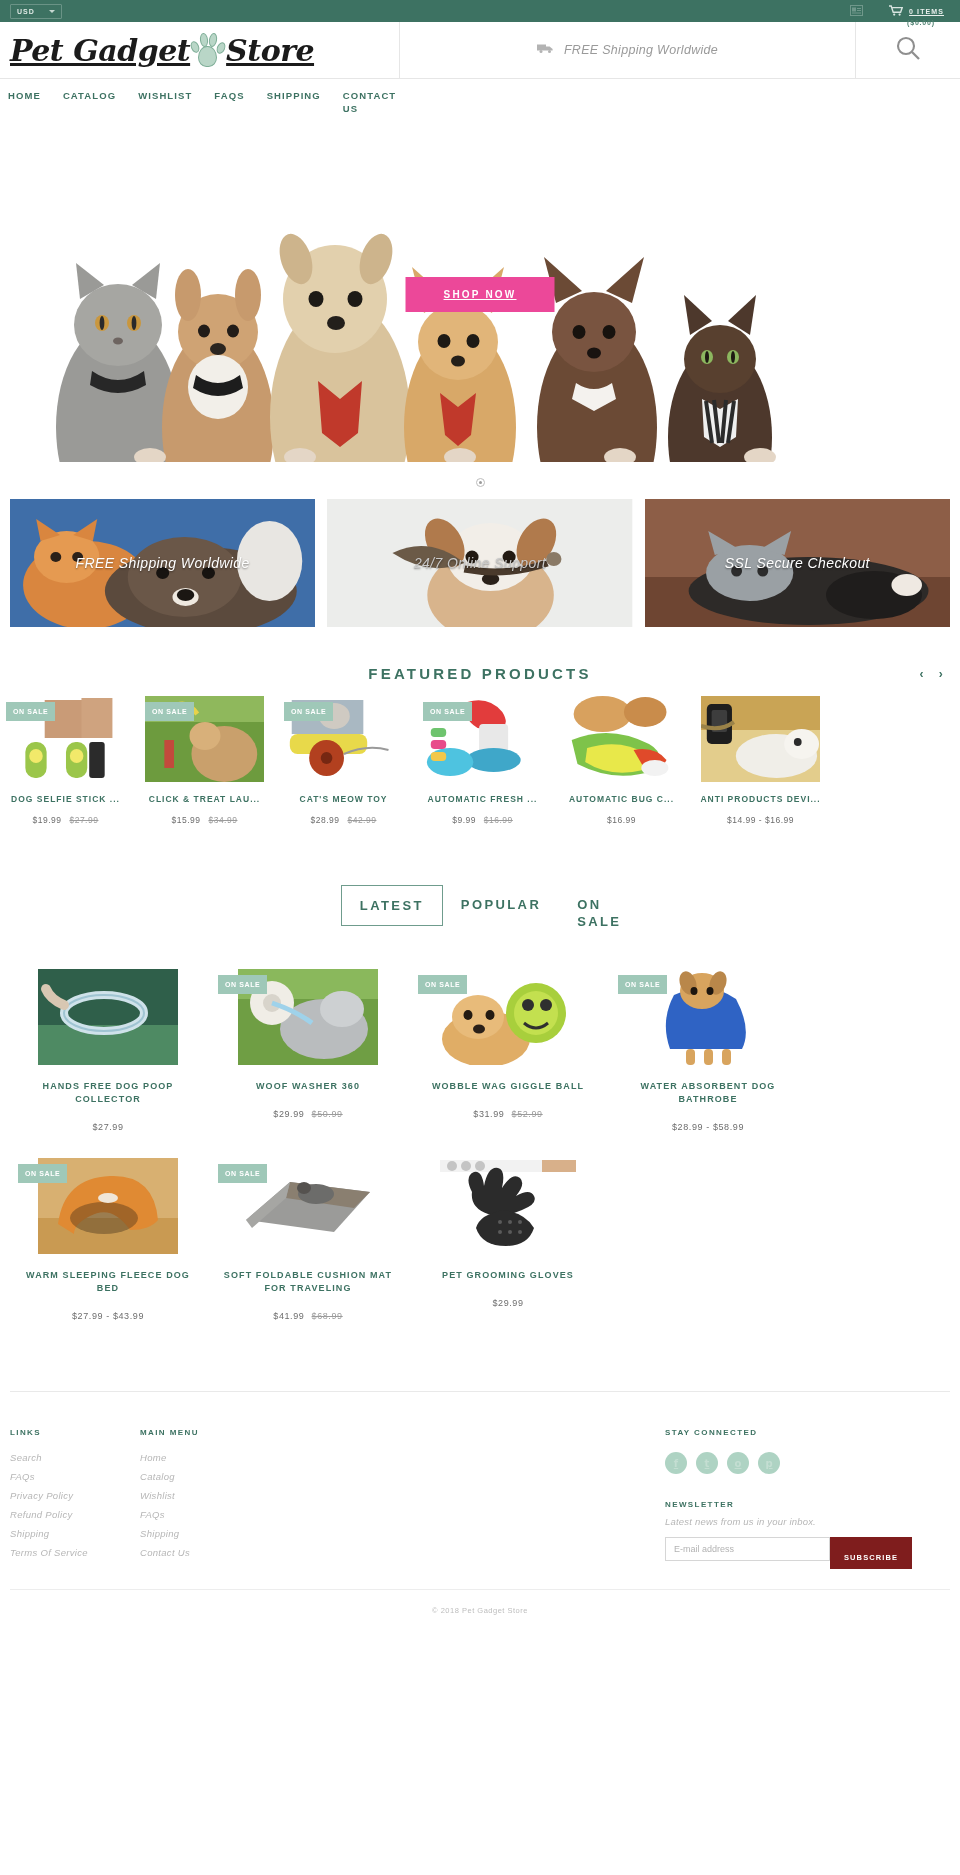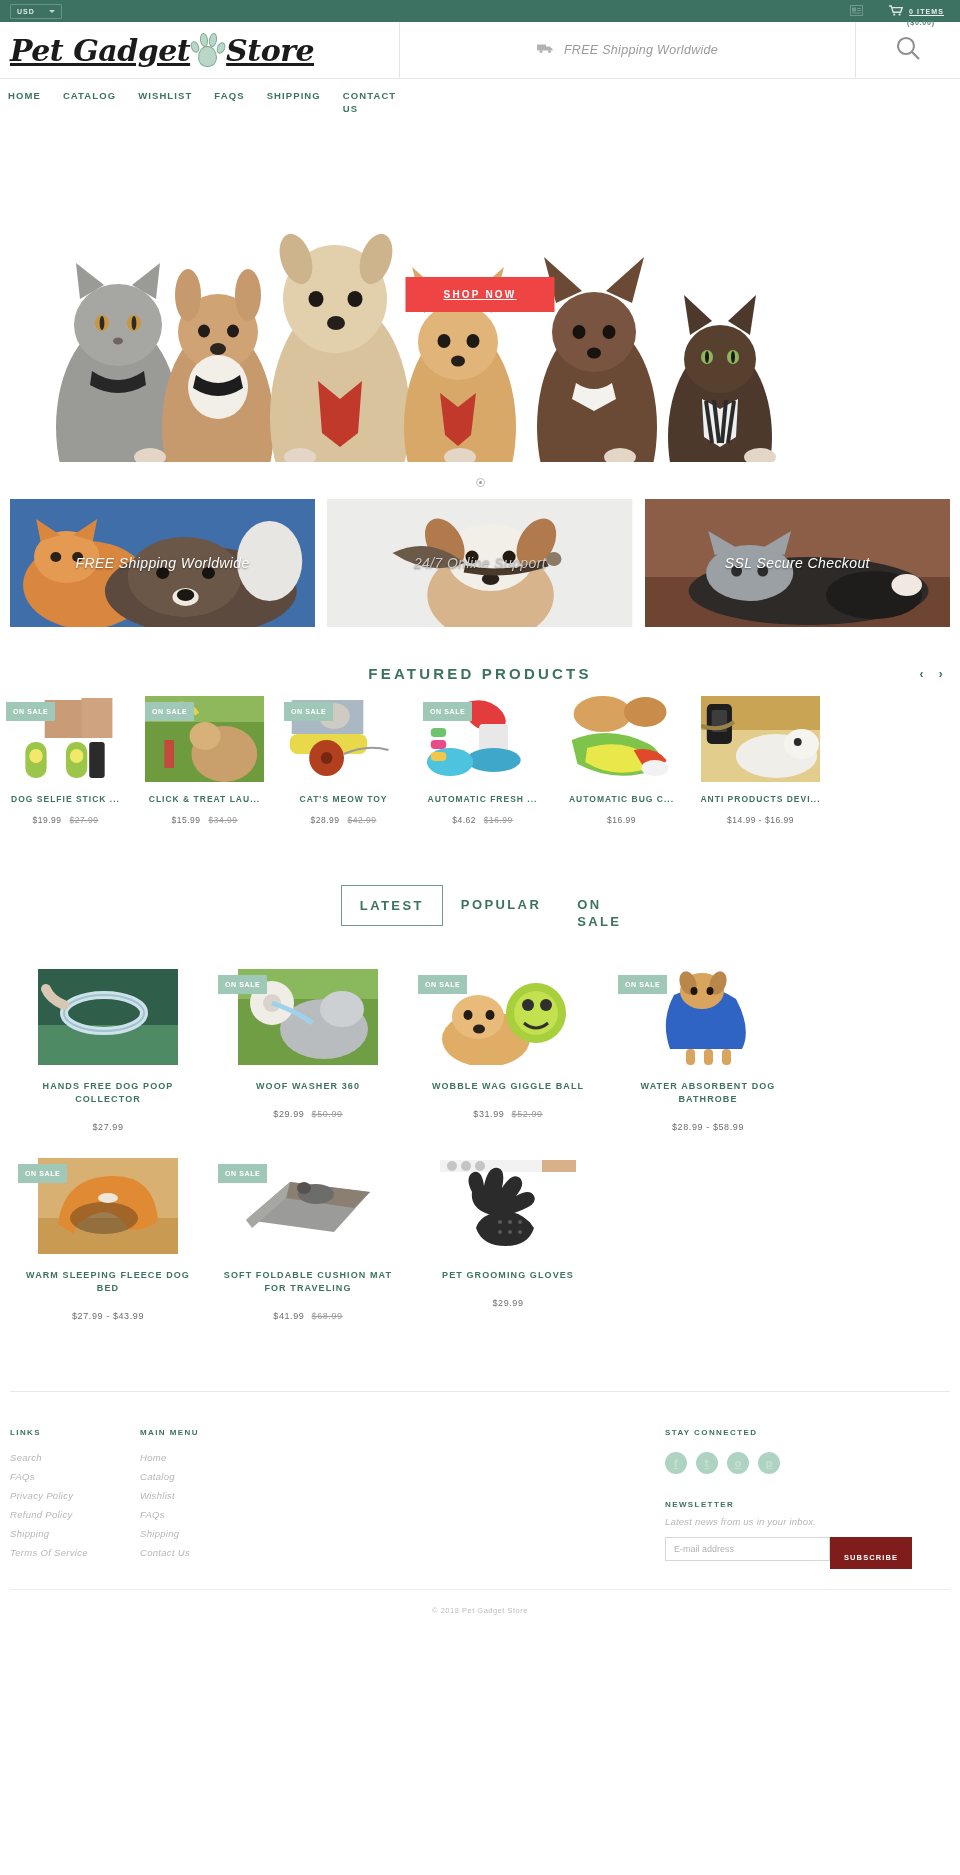--- a/index.html
+++ b/index.html
@@ -151,21 +151,21 @@
     position: relative;
     margin-top: 4px;
     height: 335px;
     overflow: hidden;
   }
   .hero-img { position: absolute; inset: 0; }
   .shop-now {
     position: absolute;
     left: 50%; top: 150px;
     transform: translateX(-50%);
-    background: #ef4444;
+    background: #ec4899;
     color: #fff;
     font-size: 10px;
     font-weight: bold;
     letter-spacing: 2.2px;
     padding: 12px 38px;
   }
   .hero-dots {
     display: flex; justify-content: center;
     padding: 16px 0 4px 0;
   }
@@ -695,21 +695,21 @@
         <rect x="58" y="28" width="30" height="32" rx="4" fill="#e8e8e8"></rect>
         <ellipse cx="73" cy="64" rx="28" ry="12" fill="#3fa7c9"></ellipse>
         <ellipse cx="28" cy="66" rx="24" ry="14" fill="#4ec3e0"></ellipse>
         <rect x="8" y="44" width="16" height="9" rx="4" fill="#e84b8a"></rect>
         <rect x="8" y="56" width="16" height="9" rx="4" fill="#f2c84b"></rect>
         <rect x="8" y="32" width="16" height="9" rx="4" fill="#6ec46e"></rect>
       </svg>
     </div>
     <div class="pname">AUTOMATIC FRESH ...</div>
     <div class="pprice">
-      <span>$4.62</span>
+      <span>$9.99</span>
       <s>$16.99</s>
     </div>
   </div>
 
   <div class="fprod">
     <div class="thumb">
       
       <svg width="100%" height="86" viewBox="0 0 123 86" preserveAspectRatio="none">
         <rect width="123" height="86" fill="#fff"></rect>
         <ellipse cx="42" cy="18" rx="30" ry="18" fill="#d8a15e"></ellipse>

